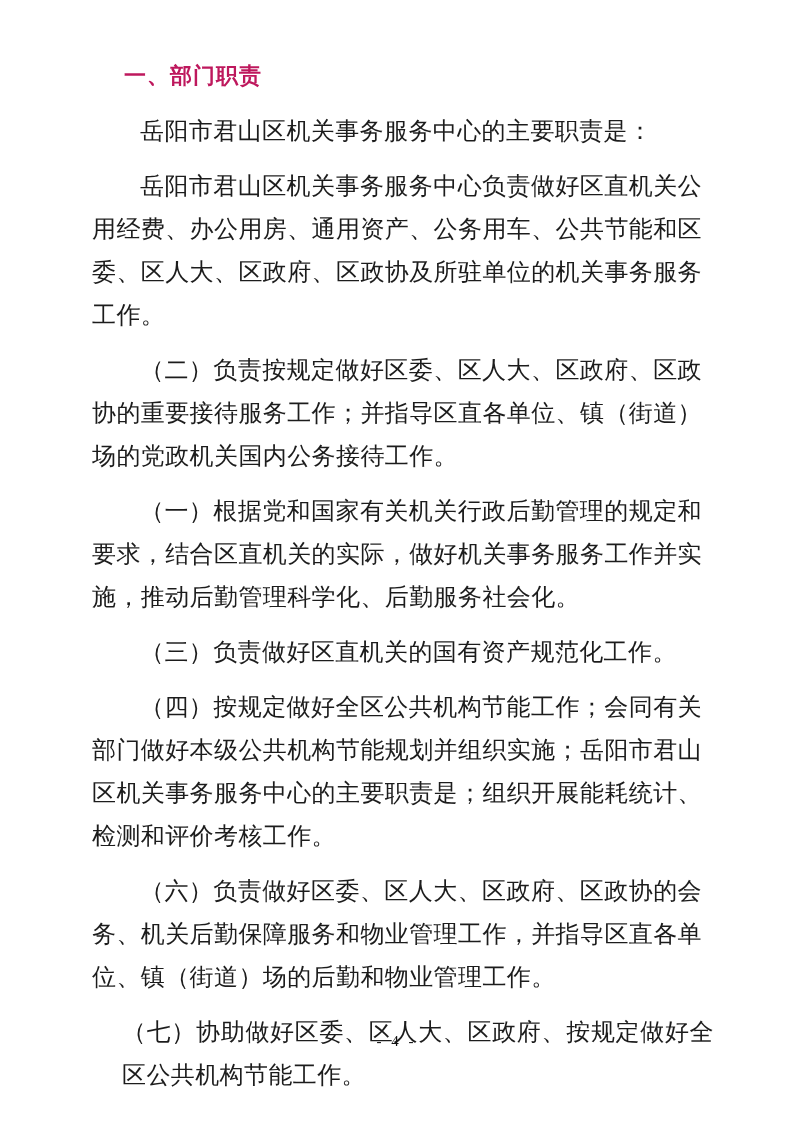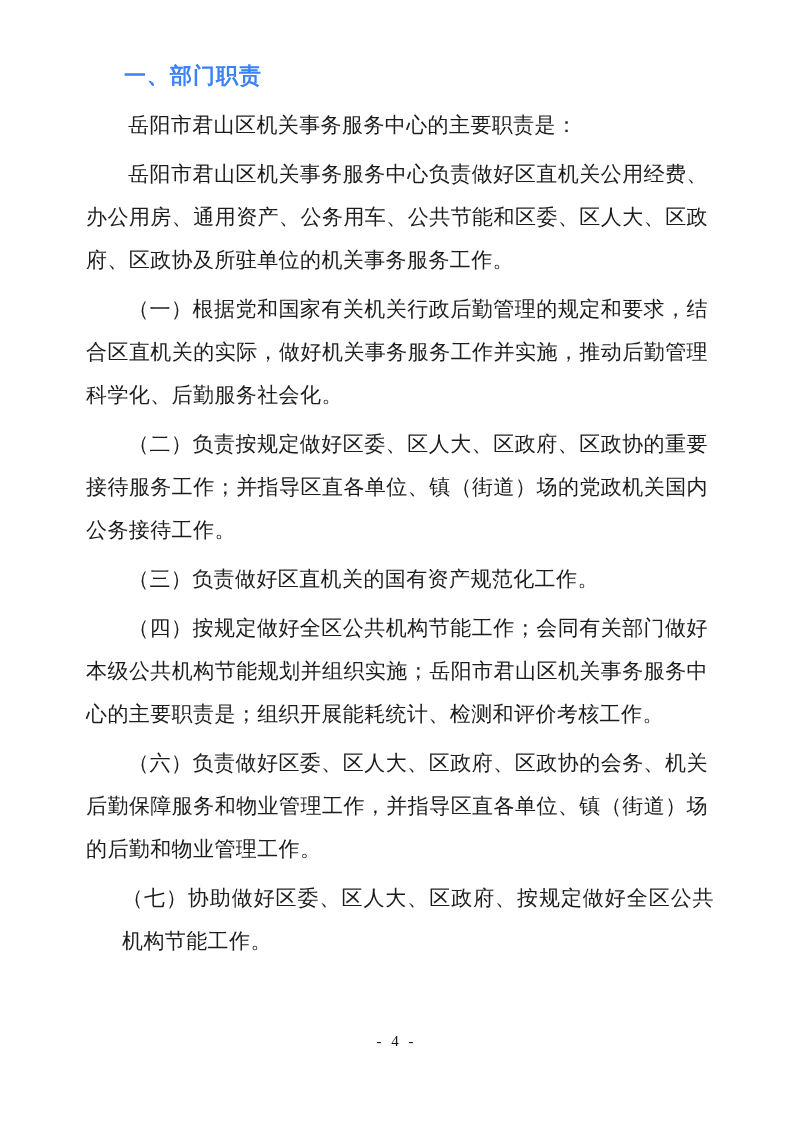--- a/index.html
+++ b/index.html
@@ -19,28 +19,28 @@
   .content {
     position: absolute;
     left: 80px;
     top: 54px;
     width: 634px;
   }
   .heading {
     margin: 0;
     font-size: 22px;
     font-weight: bold;
-    color: #3b82f6;
+    color: #be185d;
     line-height: 44px;
     text-indent: 2em;
     letter-spacing: 1px;
   }
   .para {
-    margin: 6px;
-    font-size: 21px;
+    margin: 12px;
+    font-size: 24px;
     line-height: 43px;
     text-indent: 2em;
     text-align: justify;
     letter-spacing: 0.4px;
     word-break: break-all;
     font-family: Liberation Serif, serif;
   }
   .para.block-indent {
     margin-left: 42px;
     width: 592px;
@@ -64,23 +64,23 @@
 <body>
 
 <div class="page">
   <div class="content">
     <h1 class="heading">一、部门职责</h1>
 
     <p class="para">岳阳市君山区机关事务服务中心的主要职责是：</p>
 
     <p class="para">岳阳市君山区机关事务服务中心负责做好区直机关公用经费、办公用房、通用资产、公务用车、公共节能和区委、区人大、区政府、区政协及所驻单位的机关事务服务工作。</p>
 
+    <p class="para">（二）负责按规定做好区委、区人大、区政府、区政协的重要接待服务工作；并指导区直各单位、镇（街道）场的党政机关国内公务接待工作。</p>
+
     <p class="para">（一）根据党和国家有关机关行政后勤管理的规定和要求，结合区直机关的实际，做好机关事务服务工作并实施，推动后勤管理科学化、后勤服务社会化。</p>
-
-    <p class="para">（二）负责按规定做好区委、区人大、区政府、区政协的重要接待服务工作；并指导区直各单位、镇（街道）场的党政机关国内公务接待工作。</p>
 
     <p class="para">（三）负责做好区直机关的国有资产规范化工作。</p>
 
     <p class="para">（四）按规定做好全区公共机构节能工作；会同有关部门做好本级公共机构节能规划并组织实施；岳阳市君山区机关事务服务中心的主要职责是；组织开展能耗统计、检测和评价考核工作。</p>
 
 
     <p class="para">（六）负责做好区委、区人大、区政府、区政协的会务、机关后勤保障服务和物业管理工作，并指导区直各单位、镇（街道）场的后勤和物业管理工作。</p>
 
     <p class="para block-indent">（七）协助做好区委、区人大、区政府、按规定做好全区公共机构节能工作。</p>
 

